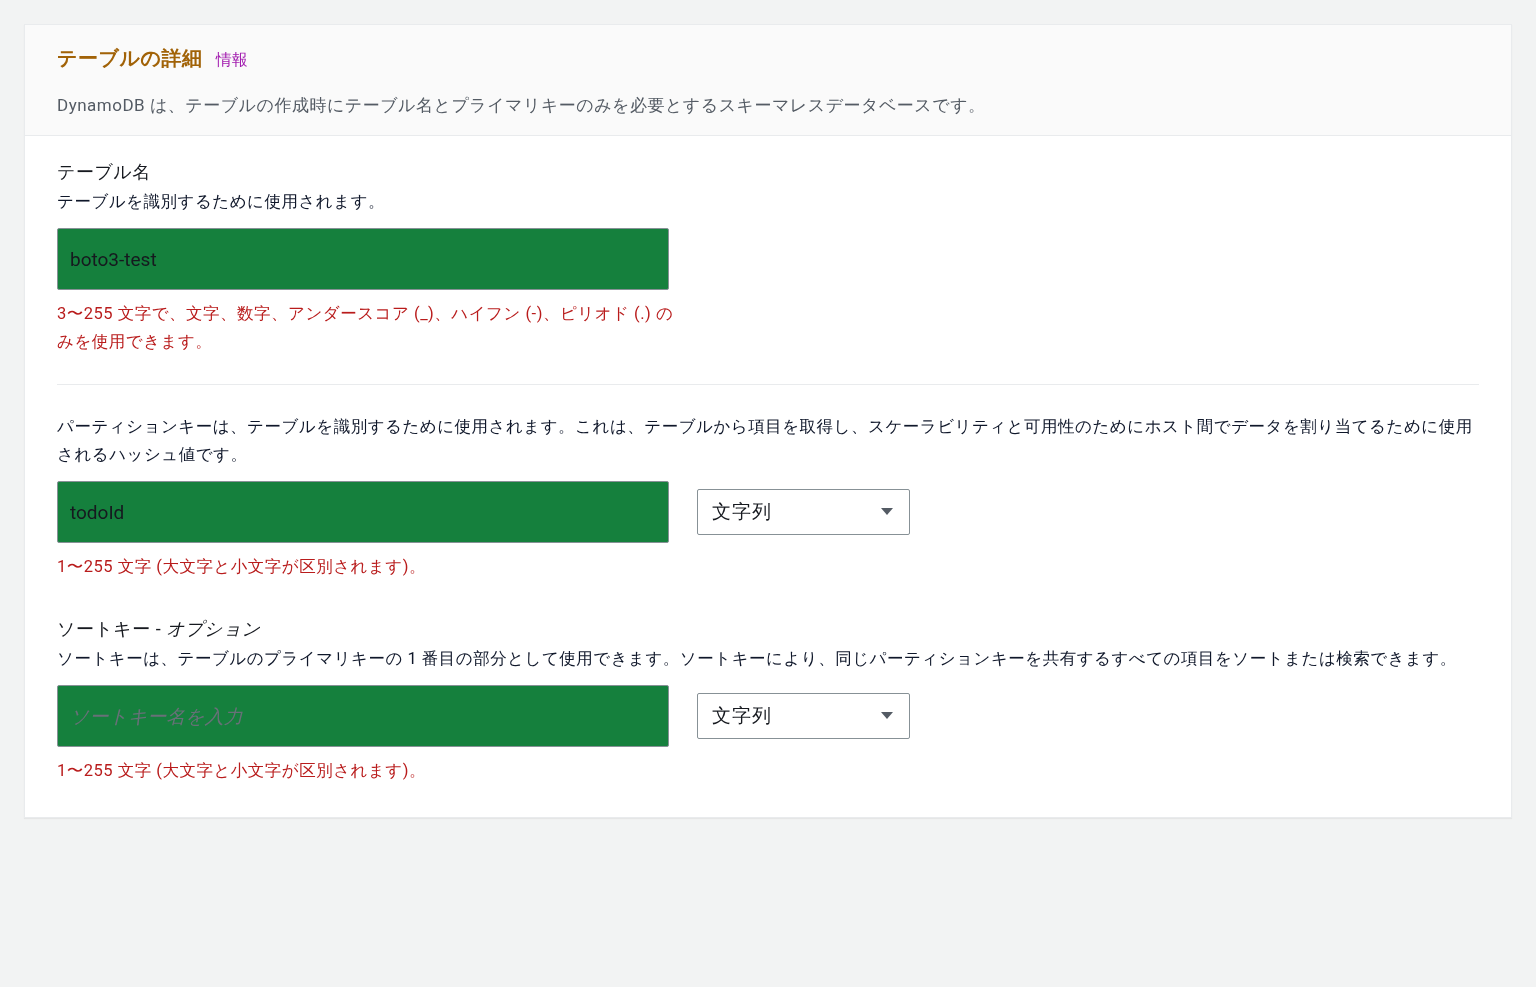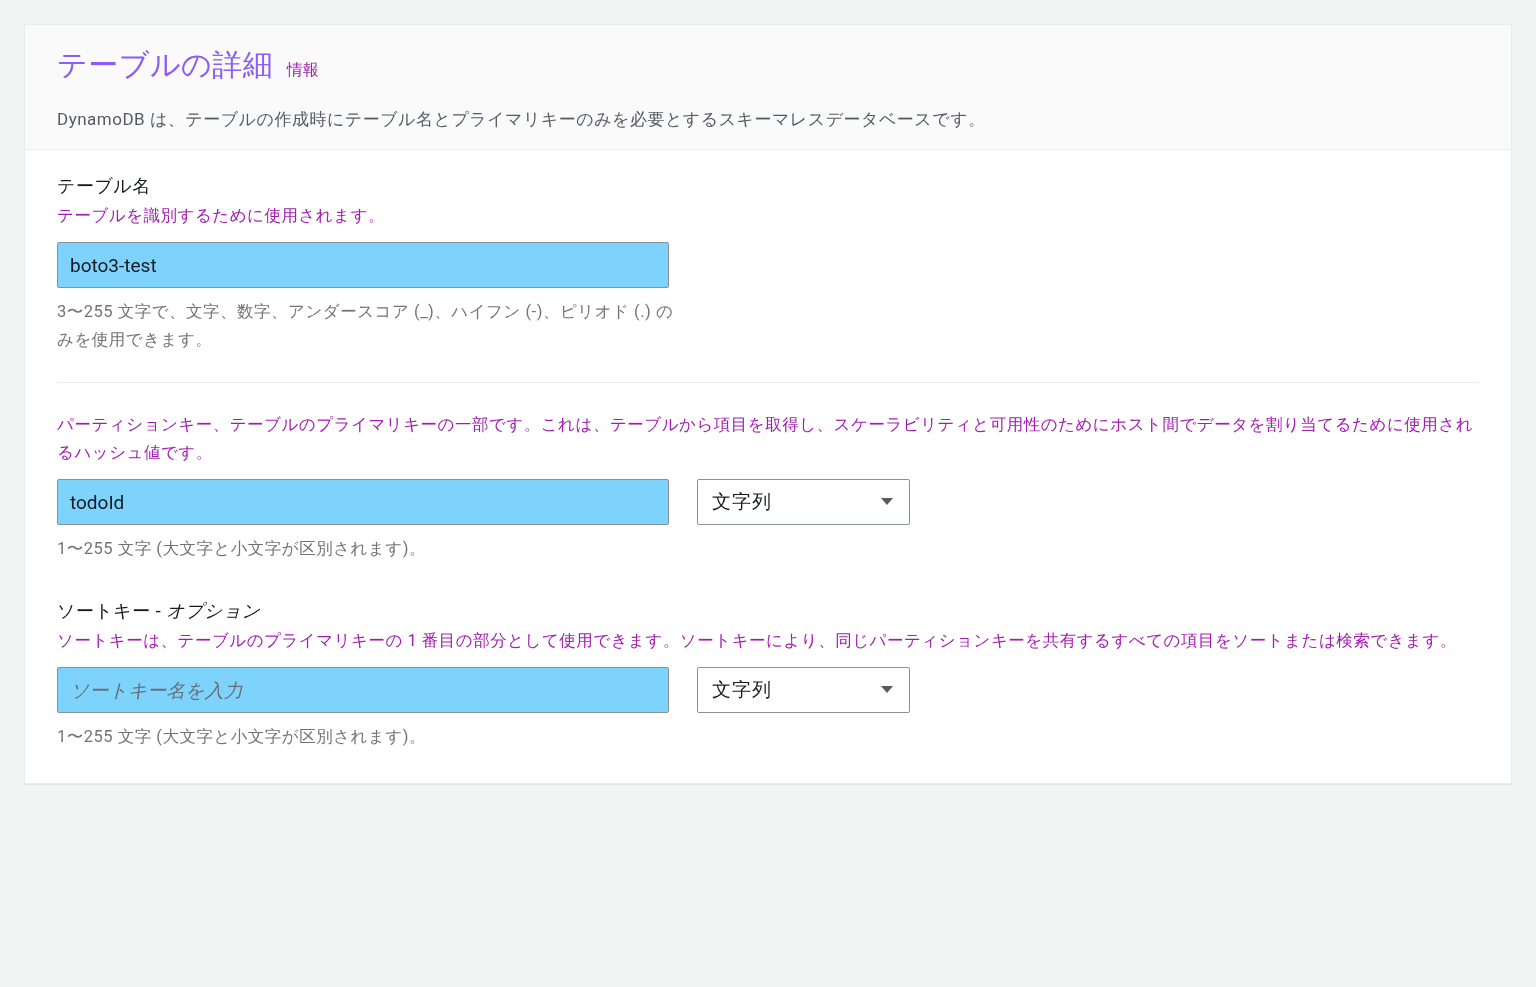--- a/index.html
+++ b/index.html
@@ -18,23 +18,23 @@
       background: #ffffff;
       border: 1px solid #e9ebed;
       box-shadow: 0 1px 1px rgba(0,0,0,0.05);
     }
     .panel-header {
       padding: 20px 32px 18px 32px;
       border-bottom: 1px solid #e9ebed;
       background: #fafafa;
     }
     .panel-header h2 {
-      font-size: 30px;
-      font-weight: 400;
-      color: #8b5cf6;
+      font-size: 20px;
+      font-weight: 700;
+      color: #a16207;
       display: inline;
       letter-spacing: 0.5px;
     }
     .info-link {
       color: #a21caf;
       font-size: 16px;
       font-weight: 400;
       margin-left: 10px;
       cursor: pointer;
       vertical-align: baseline;
@@ -55,39 +55,39 @@
       font-size: 18px;
       color: #16191f;
       font-weight: 400;
       margin-bottom: 4px;
       letter-spacing: 0.5px;
     }
     .field-label .optional {
       font-style: italic;
     }
     .field-desc {
-      color: #a21caf;
+      color: #0f172a;
       font-size: 16.5px;
       margin-bottom: 12px;
       line-height: 1.7;
       letter-spacing: 0.5px;
     }
     .field-row {
       display: flex;
       gap: 28px;
       align-items: center;
     }
     .text-input {
       width: 612px;
-      height: 46px;
+      height: 62px;
       border: 1px solid #879196;
       padding: 0 12px;
       font-size: 19px;
       color: #16191f;
-      background: #7dd3fc;
+      background: #15803d;
       border-radius: 2px;
       font-family: inherit;
     }
     .text-input::placeholder {
       color: #687078;
       font-style: italic;
     }
     .select-wrap {
       position: relative;
       width: 213px;
@@ -113,21 +113,21 @@
       top: 50%;
       transform: translateY(-50%);
       pointer-events: none;
     }
     .select-caret svg {
       width: 14px;
       height: 10px;
       display: block;
     }
     .field-hint {
-      color: #737373;
+      color: #b91c1c;
       font-size: 16.5px;
       margin-top: 10px;
       line-height: 1.7;
       letter-spacing: 0.5px;
       max-width: 620px;
     }
     hr.divider {
       border: none;
       border-top: 1px solid #e9ebed;
       margin: 28px 0;
@@ -154,21 +154,21 @@
       <div class="field-desc">テーブルを識別するために使用されます。</div>
       <div class="field-row">
         <input type="text" class="text-input" value="boto3-test" style="">
       </div>
       <div class="field-hint">3〜255 文字で、文字、数字、アンダースコア (_)、ハイフン (-)、ピリオド (.) のみを使用できます。</div>
     </div>
 
     <hr class="divider">
 
     <div class="field-block">
-      <div class="field-desc">パーティションキー、テーブルのプライマリキーの一部です。これは、テーブルから項目を取得し、スケーラビリティと可用性のためにホスト間でデータを割り当てるために使用されるハッシュ値です。</div>
+      <div class="field-desc">パーティションキーは、テーブルを識別するために使用されます。これは、テーブルから項目を取得し、スケーラビリティと可用性のためにホスト間でデータを割り当てるために使用されるハッシュ値です。</div>
       <div class="field-row">
         <input type="text" class="text-input" value="todoId" style="">
         <div class="select-wrap">
           <div class="select-input">
             <span>文字列</span>
           </div>
           <span class="select-caret">
             <svg viewBox="0 0 14 10">
                 <path d="M1 1 L7 8 L13 1 Z" fill="#545b64"></path>
               </svg>

